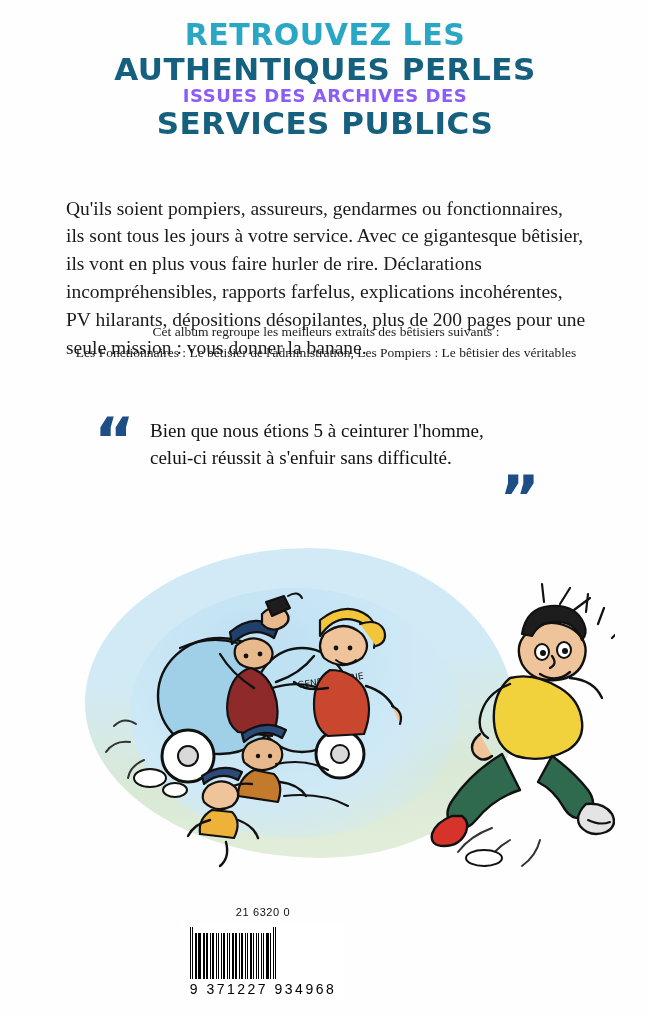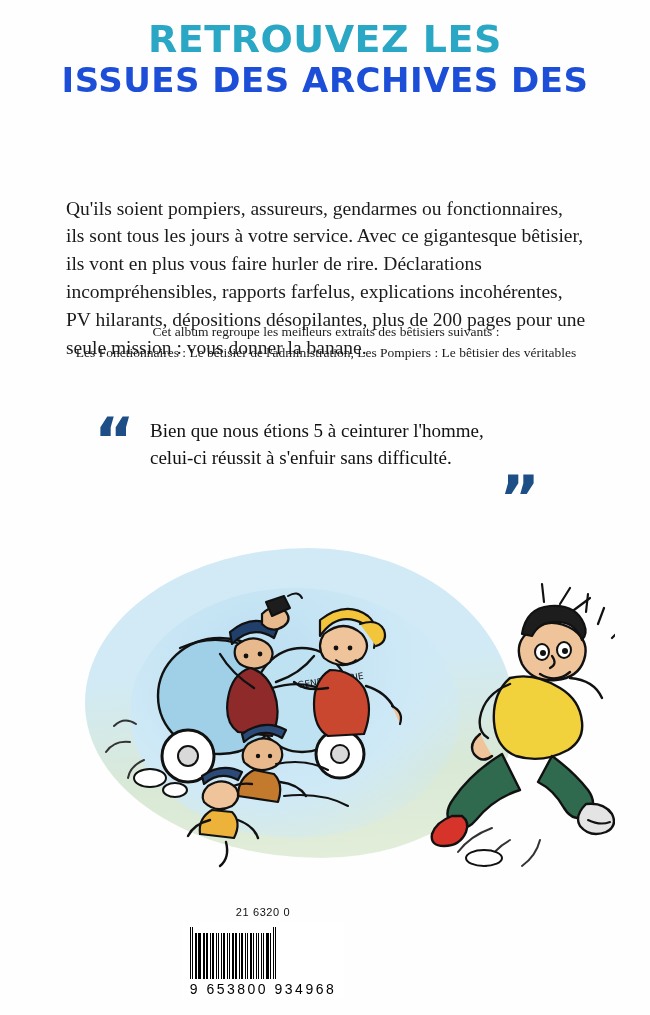--- a/index.html
+++ b/index.html
@@ -33,30 +33,30 @@
   }
   .headline .ln {
     display: block;
     font-weight: bold;
     letter-spacing: 0.5px;
     line-height: 1.12;
     text-transform: uppercase;
   }
   .ln1 {
     color: #2aa7c4;
-    font-size: 38px;
+    font-size: 30px;
   }
   .ln2 {
     color: #15607e;
     font-size: 31px;
     letter-spacing: 1px;
   }
   .ln3 {
-    color: #1d4ed8;
-    font-size: 34px;
+    color: #8b5cf6;
+    font-size: 18px;
   }
   .ln4 {
     color: #15607e;
     font-size: 31px;
     letter-spacing: 1px;
   }
 
   
   .blurb {
     position: absolute;
@@ -180,21 +180,23 @@
     margin-top: 2px;
   }
 </style>
 </head>
 <body>
 
 <div class="page">
 
   <div class="headline">
     <span class="ln ln1">RETROUVEZ LES</span>
+    <span class="ln ln2">AUTHENTIQUES PERLES</span>
     <span class="ln ln3">ISSUES DES ARCHIVES DES</span>
+    <span class="ln ln4">SERVICES PUBLICS</span>
   </div>
 
   <p class="blurb">Qu'ils soient pompiers, assureurs, gendarmes ou fonctionnaires, ils sont tous les jours à votre service. Avec ce gigantesque bêtisier, ils vont en plus vous faire hurler de rire. Déclarations incompréhensibles, rapports farfelus, explications incohérentes, PV hilarants, dépositions désopilantes, plus de 200 pages pour une seule mission : vous donner la banane.</p>
 
   <div class="subnote">
     <div>Cet album regroupe les meilleurs extraits des bêtisiers suivants :</div>
     <div class="it">Les Fonctionnaires : Le bêtisier de l'administration, Les Pompiers : Le bêtisier des véritables</div>
   </div>
 
   <div class="quote-wrap">
@@ -327,17 +329,17 @@
           <i style="width: 1px; margin-right: 2px; height: 46px;"></i>
           <i style="width: 1px; margin-right: 1px; height: 46px;"></i>
           <i style="width: 1px; margin-right: 2px; height: 46px;"></i>
           <i style="width: 1px; margin-right: 1px; height: 46px;"></i>
           <i style="width: 1px; margin-right: 2px; height: 46px;"></i>
           <i style="width: 3px; margin-right: 1px; height: 46px;"></i>
           <i style="width: 1px; margin-right: 2px; height: 46px;"></i>
           <i style="width: 1px; margin-right: 1px; height: 52px;"></i>
           <i style="width: 1px; margin-right: 0px; height: 52px;"></i>
         </div>
-      <div class="isbn-digits">9 653800 934968</div>
+      <div class="isbn-digits">9 371227 934968</div>
     </div>
   </div>
 
 </div>
 
 </body></html>

